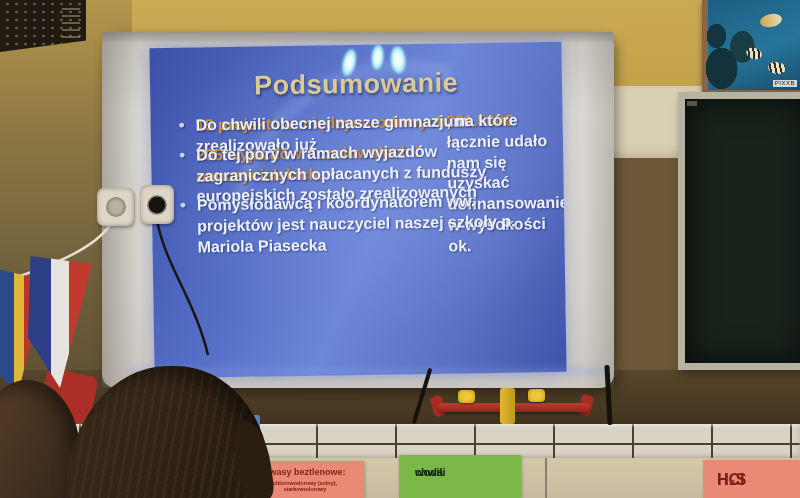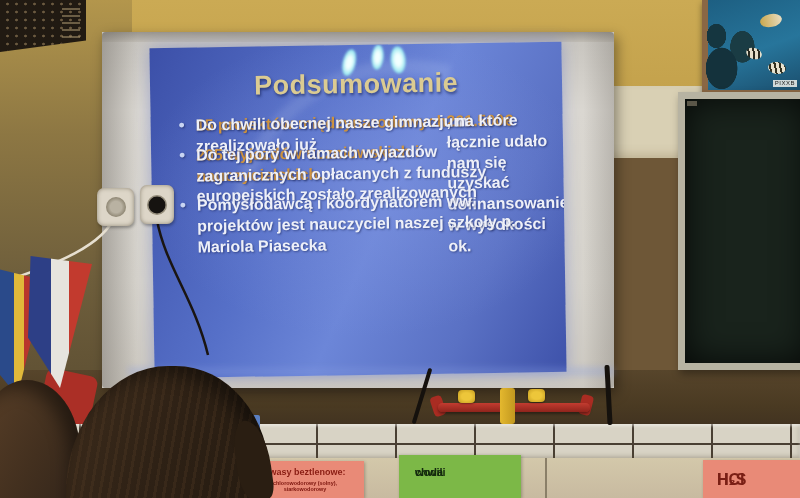--- a/index.html
+++ b/index.html
@@ -48,21 +48,21 @@
   .pic-label{right:3px;bottom:3px;width:auto;background:rgba(240,240,235,.85);color:#222;
     font-size:6px;line-height:7px;padding:0 2px;letter-spacing:.5px;}
 
   
   .chalkboard{left:678px;top:92px;width:130px;height:278px;
     background:#19231c;border:7px solid #b7b3a2;border-right:none;
     box-shadow:inset 0 0 34px rgba(0,0,0,.8),2px 4px 8px rgba(0,0,0,.35);}
   .chalk-corner{left:2px;top:2px;width:10px;height:5px;background:#5a5648;}
 
   
-  .screen{left:102px;top:32px;width:512px;height:356px;border-radius:0;
+  .screen{left:102px;top:32px;width:512px;height:356px;border-radius:14px;
     background:linear-gradient(180deg,#c6c3bd 0%,#dad7d1 22%,#d6d3cc 70%,#ccc8c0 100%);
     box-shadow:3px 5px 12px rgba(0,0,0,.4);}
   .screen-bar{left:0;top:0;width:100%;height:10px;border-radius:4px 4px 0 0;
     background:linear-gradient(180deg,#99958e,#c0bcb4);}
   .screen-edge{left:0;top:0;width:100%;height:100%;border-radius:4px;
     background:linear-gradient(90deg,rgba(110,105,98,.45) 0%,transparent 7%,transparent 94%,rgba(110,105,98,.3) 100%);}
 
   
   .slide{left:50px;top:13px;width:412px;height:330px;overflow:hidden;
     transform:rotate(-0.9deg);

